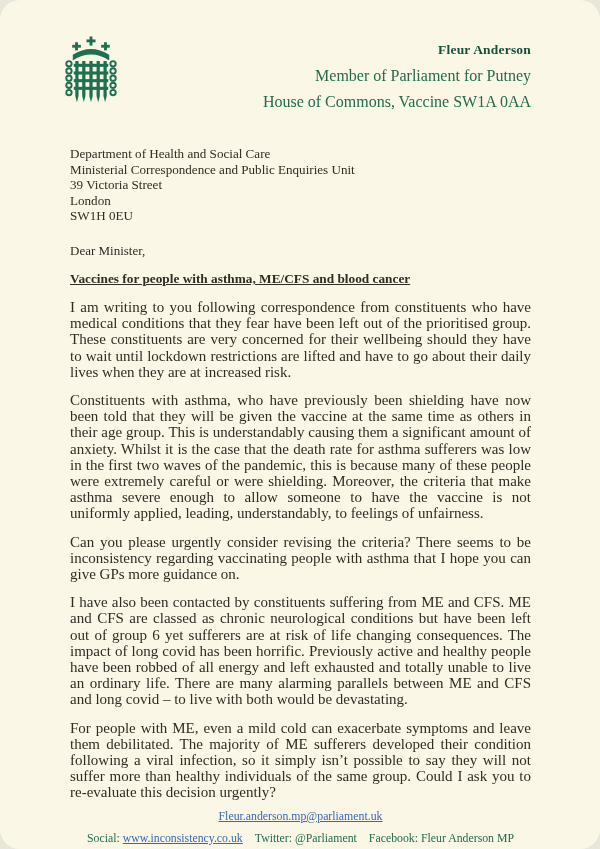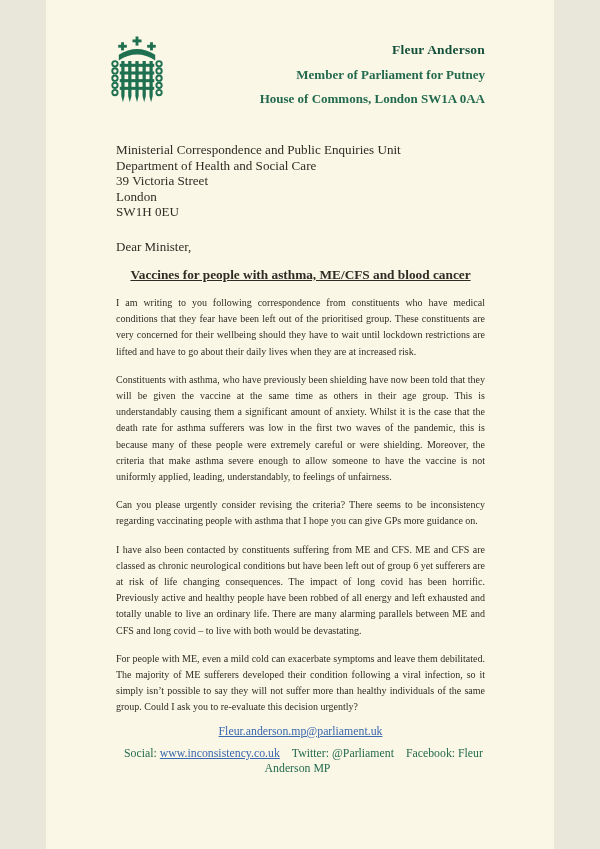--- a/index.html
+++ b/index.html
@@ -2,81 +2,80 @@
 <html><head>
 <meta charset="utf-8">
 <style>
   html, body {
     margin: 0;
     padding: 0;
     background: #e9e6da;
   }
   .page {
     position: relative;
-    width: 508px;
+    width: 600px;
     height: 849px;
     margin: 0 auto;
     background: #FBF7E7;
     box-sizing: border-box;
     padding: 36px 69px 0 70px;
     font-family: "Liberation Serif", "DejaVu Serif", serif;
     color: #2F2C24;
     overflow: hidden;
+    border-radius: 20px;
   }
   
   .letterhead {
     display: flex;
     justify-content: space-between;
     align-items: flex-start;
     margin-left: -8px;
   }
   .logo-wrap { width: 58px; height: 69px; flex: 0 0 auto; }
   .logo-wrap svg { width: 58px; height: 69px; display: block; }
   .letterhead-text { text-align: right; padding-top: 6px; }
   .sender-name {
     font-size: 13.5px;
     font-weight: bold;
     color: #14503A;
     margin-bottom: 9px;
     letter-spacing: 0.2px;
   }
   .sender-line {
-    font-size: 13px;
+    font-size: 16px;
     color: #236A4E;
     margin-bottom: 8px;
-    font-weight: bold;
   }
   
   .recipient {
     margin-top: 27px;
     font-size: 13.1px;
     line-height: 15.6px;
   }
   .recipient div { white-space: nowrap; }
   
   .date-line {
     text-align: right;
     font-size: 13.1px;
     margin-top: 5px;
   }
   .date-line sup { font-size: 9px; line-height: 0; }
   .date-year { margin-left: 3px; }
   .salutation { font-size: 13px; margin-top: 19px; }
   
   .subject {
     margin-top: 12px;
-    text-align: center;
     font-size: 13.3px;
     font-weight: bold;
     text-decoration: underline;
   }
   
   .body-text p {
     margin: 12px 0 0 0;
-    font-size: 10px;
+    font-size: 15px;
     line-height: 16.2px;
     text-align: justify;
   }
   
   .footer-email {
     display: block;
     text-align: center;
     margin-top: 8px;
     font-size: 11.8px;
     color: #3A67AE;
@@ -139,27 +138,27 @@
             <circle cx="53" cy="36.5" r="2.8"></circle>
             <circle cx="53" cy="44" r="2.8"></circle>
             <circle cx="53" cy="51.5" r="2.8"></circle>
             <circle cx="53" cy="59" r="2.8"></circle>
         </g>
       </svg>
     </div>
     <div class="letterhead-text">
       <div class="sender-name">Fleur Anderson</div>
       <div class="sender-line">Member of Parliament for Putney</div>
-      <div class="sender-line">House of Commons, London SW1A 0AA</div>
+      <div class="sender-line">House of Commons, Vaccine SW1A 0AA</div>
     </div>
   </div>
 
   <div class="recipient">
+    <div>Department of Health and Social Care</div>
     <div>Ministerial Correspondence and Public Enquiries Unit</div>
-    <div>Department of Health and Social Care</div>
     <div>39 Victoria Street</div>
     <div>London</div>
     <div>SW1H 0EU</div>
   </div>
 
 
   <div class="salutation">Dear Minister,</div>
 
   <div class="subject">Vaccines for people with asthma, ME/CFS and blood cancer</div>
 

